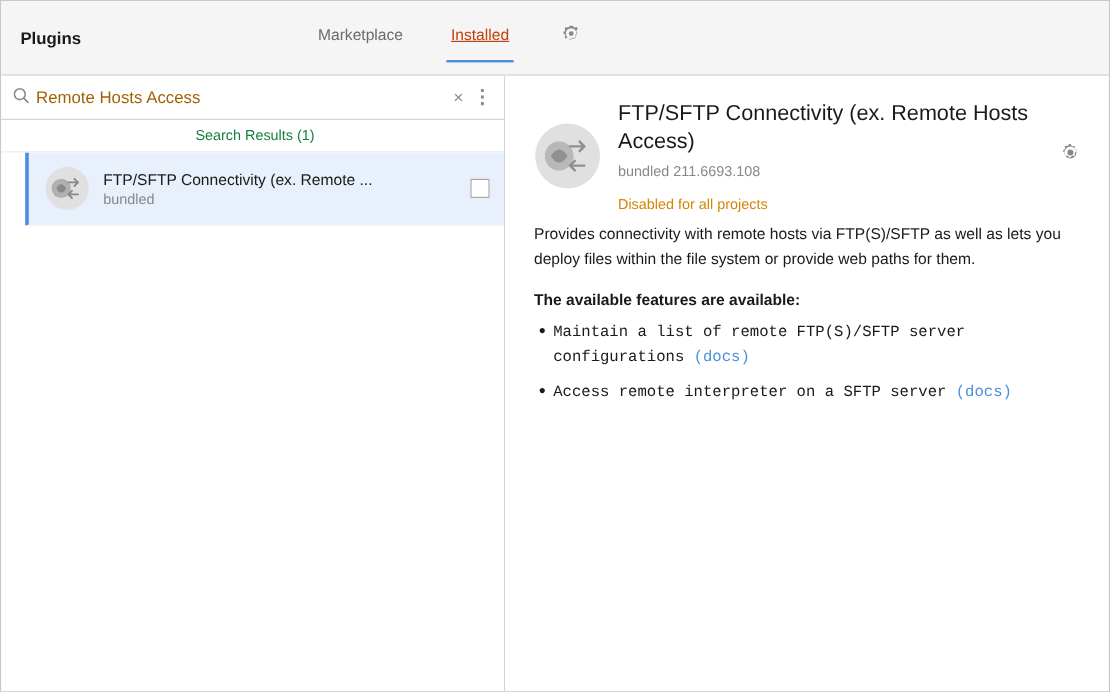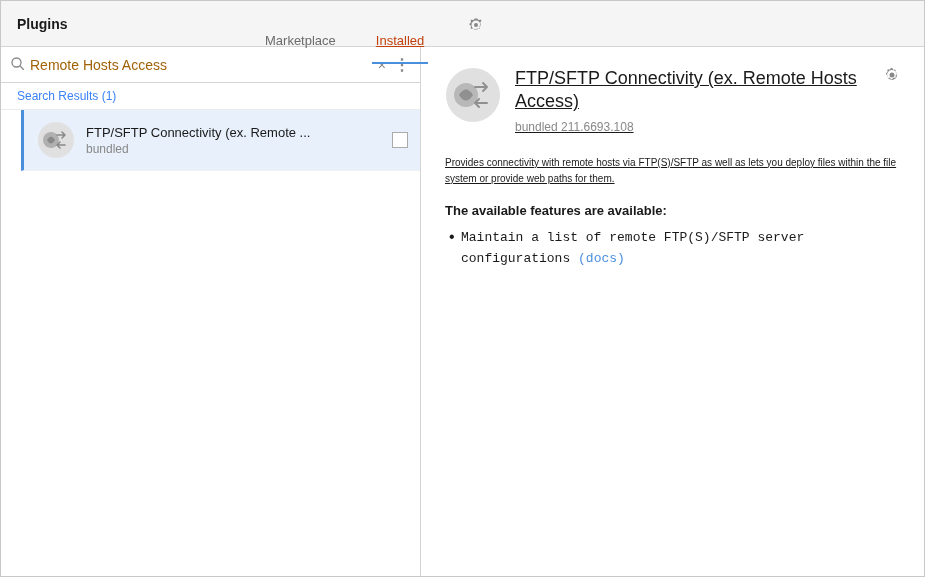--- a/index.html
+++ b/index.html
@@ -17,39 +17,39 @@
       display: flex;
       flex-direction: column;
       height: 577px;
       border: 1px solid #c8c8c8;
     }
 
     
     .header {
       display: flex;
       align-items: center;
-      height: 46px;
+      height: 62px;
       background: #f5f5f5;
       border-bottom: 1px solid #d4d4d4;
       padding: 0 16px;
     }
 
     .header-title {
       font-weight: 700;
       font-size: 14px;
       color: #1a1a1a;
       margin-right: auto;
     }
 
     .tab-container {
       display: flex;
-      align-items: flex-start;
+      align-items: center;
       position: absolute;
       left: 260px;
-      top: 16px;
+      top: 4px;
       height: 46px;
       gap: 32px;
     }
 
     .tab {
       height: 46px;
       display: flex;
       align-items: center;
       padding: 0 4px;
       font-size: 13px;
@@ -123,22 +123,23 @@
     .search-more {
       color: #888;
       cursor: pointer;
       font-size: 16px;
       font-weight: bold;
     }
 
     .search-results-label {
       padding: 6px 12px 6px 16px;
       font-size: 12px;
-      color: #3b82f6;
+      color: #15803d;
       border-bottom: 1px solid #ebebeb;
+      text-align: center;
     }
 
     .plugin-list {
       flex: 1;
       overflow-y: auto;
     }
 
     .plugin-item {
       display: flex;
       align-items: center;
@@ -196,23 +197,22 @@
     
     .right-panel {
       flex: 1;
       padding: 20px 24px;
       overflow-y: auto;
       background: #fff;
     }
 
     .plugin-header {
       display: flex;
-      align-items: flex-start;
+      align-items: center;
       margin-bottom: 8px;
-      text-decoration: underline;
     }
 
     .plugin-large-icon {
       width: 56px;
       height: 56px;
       margin-right: 14px;
       flex-shrink: 0;
     }
 
     .plugin-title-area {
@@ -239,25 +239,24 @@
     }
 
     .plugin-gear-btn {
       color: #888;
       cursor: pointer;
       font-size: 16px;
       margin-left: 8px;
     }
 
     .plugin-description {
-      font-size: 10px;
+      font-size: 13px;
       color: #1a1a1a;
       line-height: 1.6;
       margin-bottom: 16px;
-      text-decoration: underline;
     }
 
     .features-heading {
       font-size: 13px;
       font-weight: 600;
       color: #1a1a1a;
       margin-bottom: 10px;
     }
 
     .features-list {
@@ -360,32 +359,36 @@
             <circle cx="28" cy="28" r="27" fill="#e0e0e0"></circle>
             <circle cx="21" cy="28" r="12" fill="#b8b8b8"></circle>
             <path d="M14 28 Q21 17 28 28 Q21 39 14 28Z" fill="#909090"></path>
             <path d="M30 20 L42 20 M42 20 L38 16 M42 20 L38 24" stroke="#909090" stroke-width="2" stroke-linecap="round"></path>
             <path d="M30 36 L42 36 M30 36 L34 32 M30 36 L34 40" stroke="#909090" stroke-width="2" stroke-linecap="round"></path>
           </svg>
         </div>
         <div class="plugin-title-area">
           <div class="plugin-title">FTP/SFTP Connectivity (ex. Remote Hosts Access)</div>
           <div class="plugin-version">bundled 211.6693.108</div>
+          <div class="plugin-status">Disabled for all projects</div>
         </div>
         <div class="plugin-gear-btn">
           <svg width="16" height="16" viewBox="0 0 16 16" fill="none">
             <circle cx="8" cy="8" r="2.5" fill="#888"></circle>
             <path fill-rule="evenodd" d="M6.8 1l-.4 1.1-1.2.7-1.1-.5-.9.9.5 1.1L3 5.5 2 6v1.5l1 .3.7 1.2-.5 1.1.9.9 1.1-.5 1.2.7.4 1.1h1.5l.4-1.1 1.2-.7 1.1.5.9-.9-.5-1.1.7-1.2 1-.3V6L12 5.7l-.7-1.2.5-1.1-.9-.9-1.1.5L8.7 2.1 8.3 1H6.8zm1.2 2a5 5 0 1 0 0 10A5 5 0 0 0 8 3z" fill="#888"></path>
           </svg>
         </div>
       </div>
 
       <p class="plugin-description">Provides connectivity with remote hosts via FTP(S)/SFTP as well as lets you deploy files within the file system or provide web paths for them.</p>
 
       <div class="features-heading">The available features are available:</div>
       <ul class="features-list">
         <li>
           <span>Maintain a list of remote FTP(S)/SFTP server configurations </span><a class="link-blue" href="#">(docs)</a>
         </li>
+        <li>
+          <span>Access remote interpreter on a SFTP server </span><a class="link-blue" href="#">(docs)</a>
+        </li>
       </ul>
     </div>
   </div>
 </div>
 
 </body></html>

